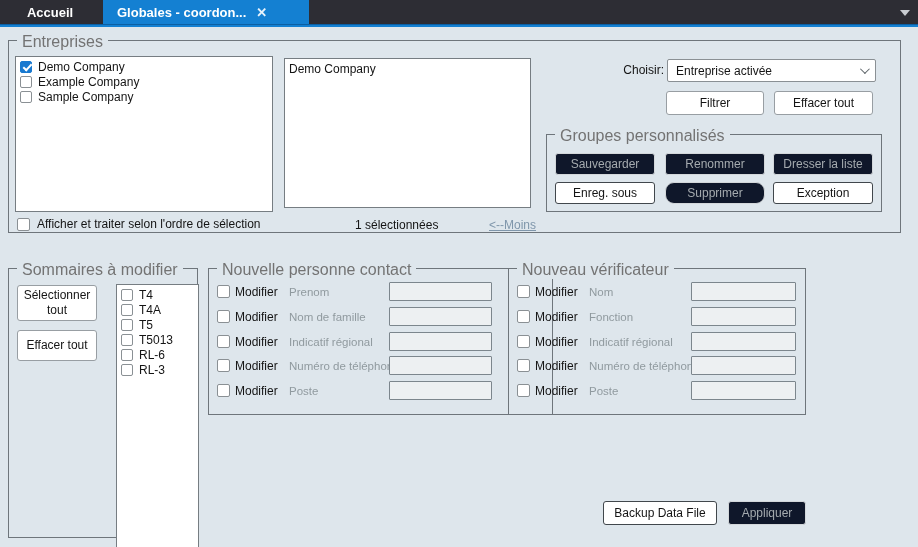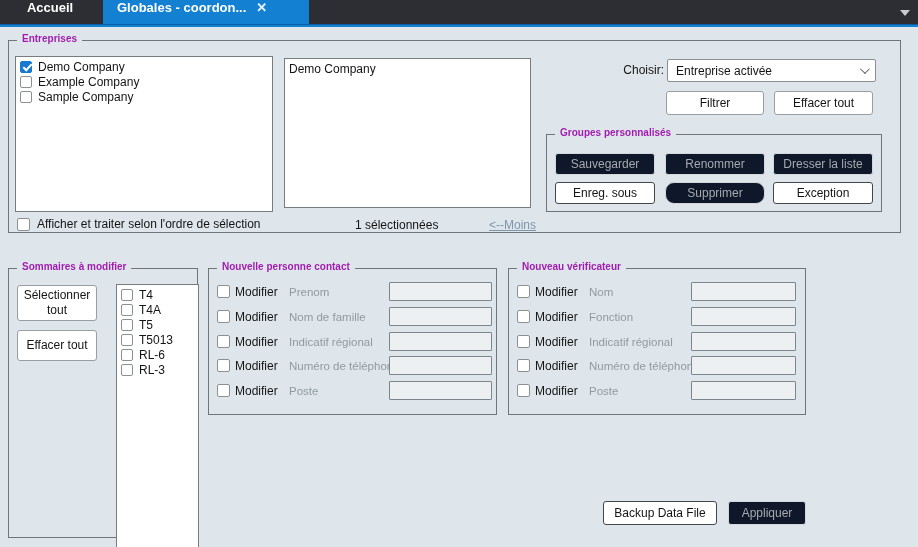--- a/index.html
+++ b/index.html
@@ -2,30 +2,30 @@
 <html><head>
 <meta charset="utf-8">
 <style>
   * { box-sizing: border-box; margin: 0; padding: 0; }
   html,body { background:#dee6ec; }
   body { font-family: "Liberation Sans", sans-serif; }
   .screen { position:relative; width:918px; height:547px; background:#dee6ec; overflow:hidden; }
 
   
   .tabbar { position:absolute; left:0; top:0; width:918px; height:24px; background:#2d2d34; }
-  .tab { position:absolute; top:0; height:24px; display:flex; align-items:flex-start; color:#fff; font-size:13px; font-weight:bold; }
+  .tab { position:absolute; top:0; height:24px; display:flex; align-items:center; color:#fff; font-size:13px; font-weight:bold; }
   .tab.home { left:0; width:100px; justify-content:center; }
   .tab.active { left:103px; width:206px; background:#1480d2; padding-left:14px; }
   .tab.active .close { margin-left:10px; font-weight:bold; font-size:13px; color:#e8f3fc; cursor:default; }
   .overflow { position:absolute; right:8px; top:10px; width:0; height:0; border-left:5px solid transparent; border-right:5px solid transparent; border-top:6px solid #c9ccd1; }
   .accent { position:absolute; left:0; top:24px; width:918px; height:3px; background:#1480d2; border-top:1px solid #0c5fa2; }
 
   
   .groupbox { position:absolute; border:1px solid #6e757b; }
-  .grouplabel { position:absolute; top:-8px; left:8px; background:#dee6ec; padding:0 5px; font-weight:bold; font-size:10px; color:#a21caf; white-space:nowrap; }
+  .grouplabel { position:absolute; top:-8px; left:8px; background:#dee6ec; padding:0 5px; font-weight:normal; font-size:16px; color:#737373; white-space:nowrap; }
 
   
   .btn { position:absolute; background:#ffffff; border:1px solid #989ea3; border-radius:3px; color:#141414; font-size:12px; display:flex; align-items:center; justify-content:center; text-align:center; line-height:1.25; cursor:default; }
   .btn.dark { border-color:#41474c; }
   .btn.disabled { background:#0f172a; border-color:#d3d7da; color:#a5abaf; }
   .listbox { position:absolute; background:#ffffff; border:1px solid #767d82; overflow:hidden; padding:2px 0; }
   .list-item { display:flex; align-items:center; gap:6px; padding:1px 4px; font-size:12px; color:#141414; height:15px; }
   .checkbox { position:relative; flex:0 0 auto; width:12px; height:12px; background:#fff; border:1px solid #8a9094; border-radius:2px; display:inline-block; }
   .checkbox.checked { background:#1979d0; border-color:#1979d0; }
   .checkbox.checked::after { content:""; position:absolute; left:3.5px; top:0.5px; width:3px; height:7px; border:solid #fff; border-width:0 2px 2px 0; transform:rotate(43deg); }
@@ -129,21 +129,21 @@
         <span class="checkbox"></span>
         <span>RL-6</span>
       </div>
       <div class="list-item">
         <span class="checkbox"></span>
         <span>RL-3</span>
       </div>
     </div>
   </div>
 
-  <div class="groupbox" style="left:208px;top:268px;width:289px;height:147px;">
+  <div class="groupbox" style="left:208px;top:268px;width:345px;height:147px;">
     <span class="grouplabel">Nouvelle personne contact</span>
 
     <span class="checkbox cb-abs" style="left:8px;top:16px;"></span>
     <span class="label" style="left:26px;top:14px;">Modifier</span>
     <span class="label fieldlabel" style="left:80px;top:14px;">Prenom</span>
     <input class="tinput" style="left: 180px; top: 13px; width: 103px;" value="">
 
     <span class="checkbox cb-abs" style="left:8px;top:41px;"></span>
     <span class="label" style="left:26px;top:39px;">Modifier</span>
     <span class="label fieldlabel" style="left:80px;top:39px;">Nom de famille</span>

